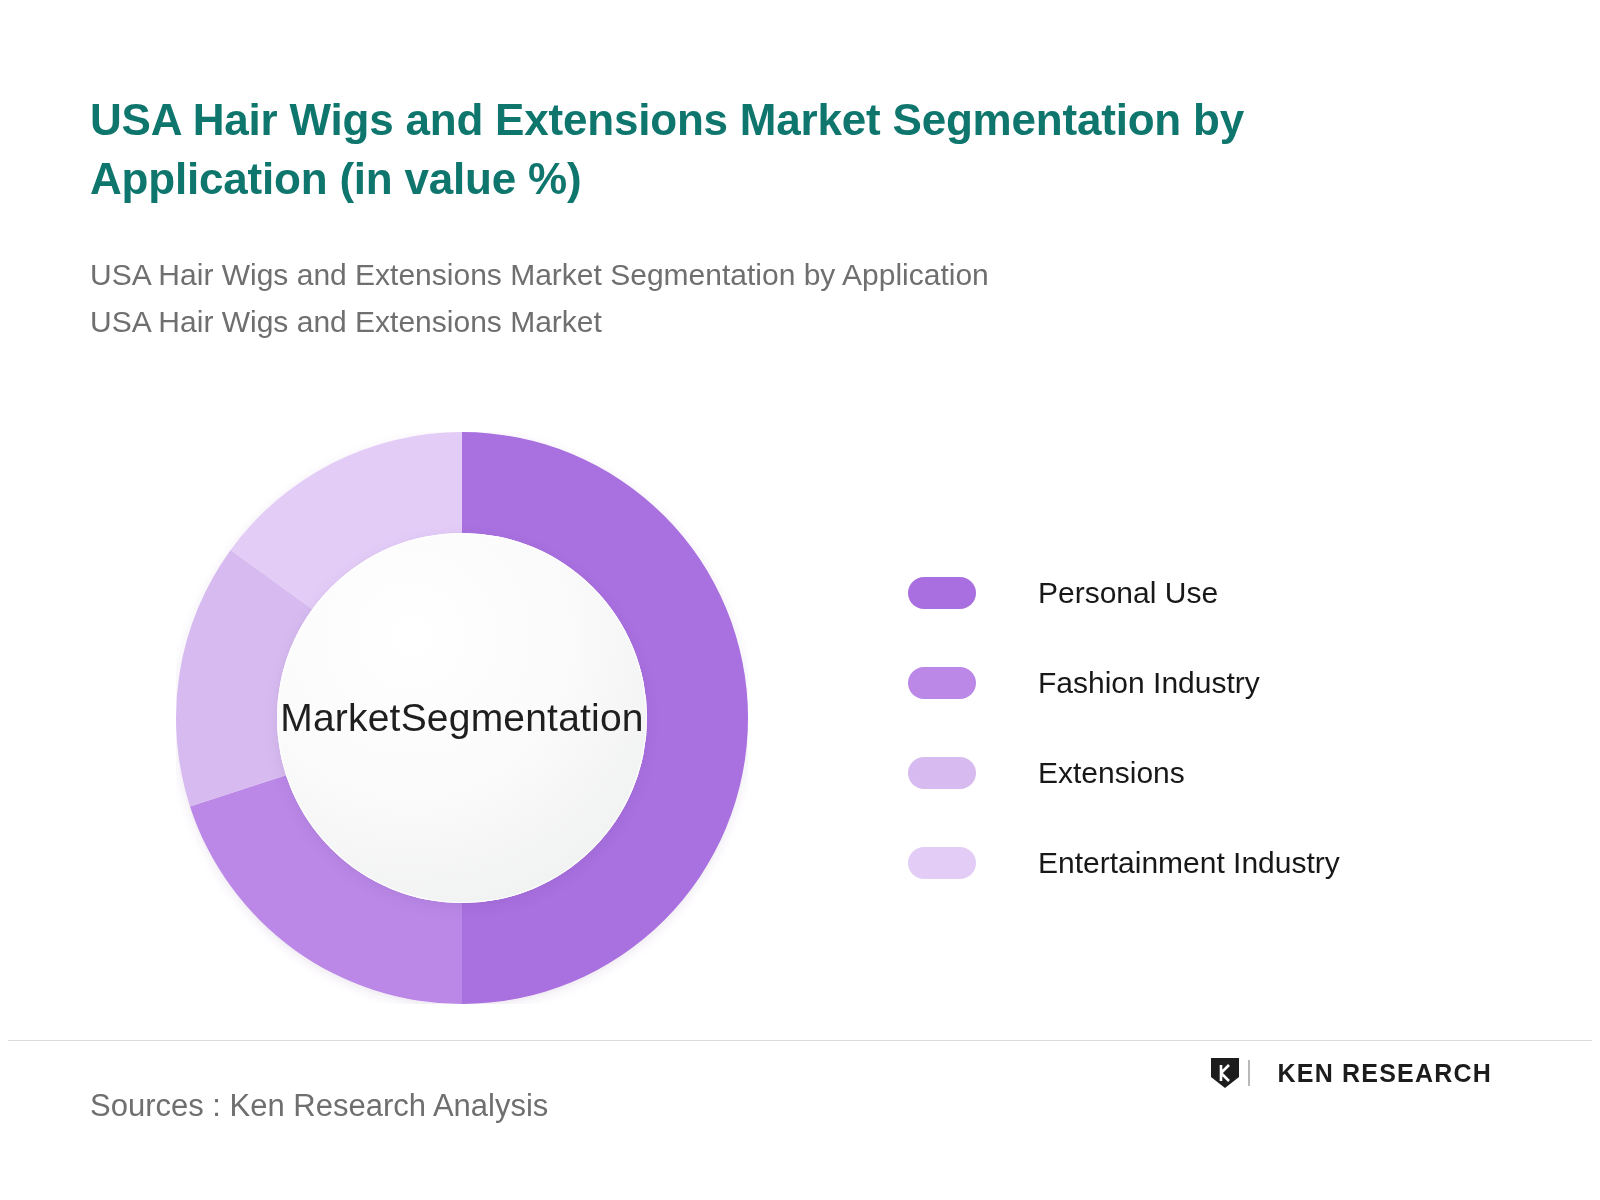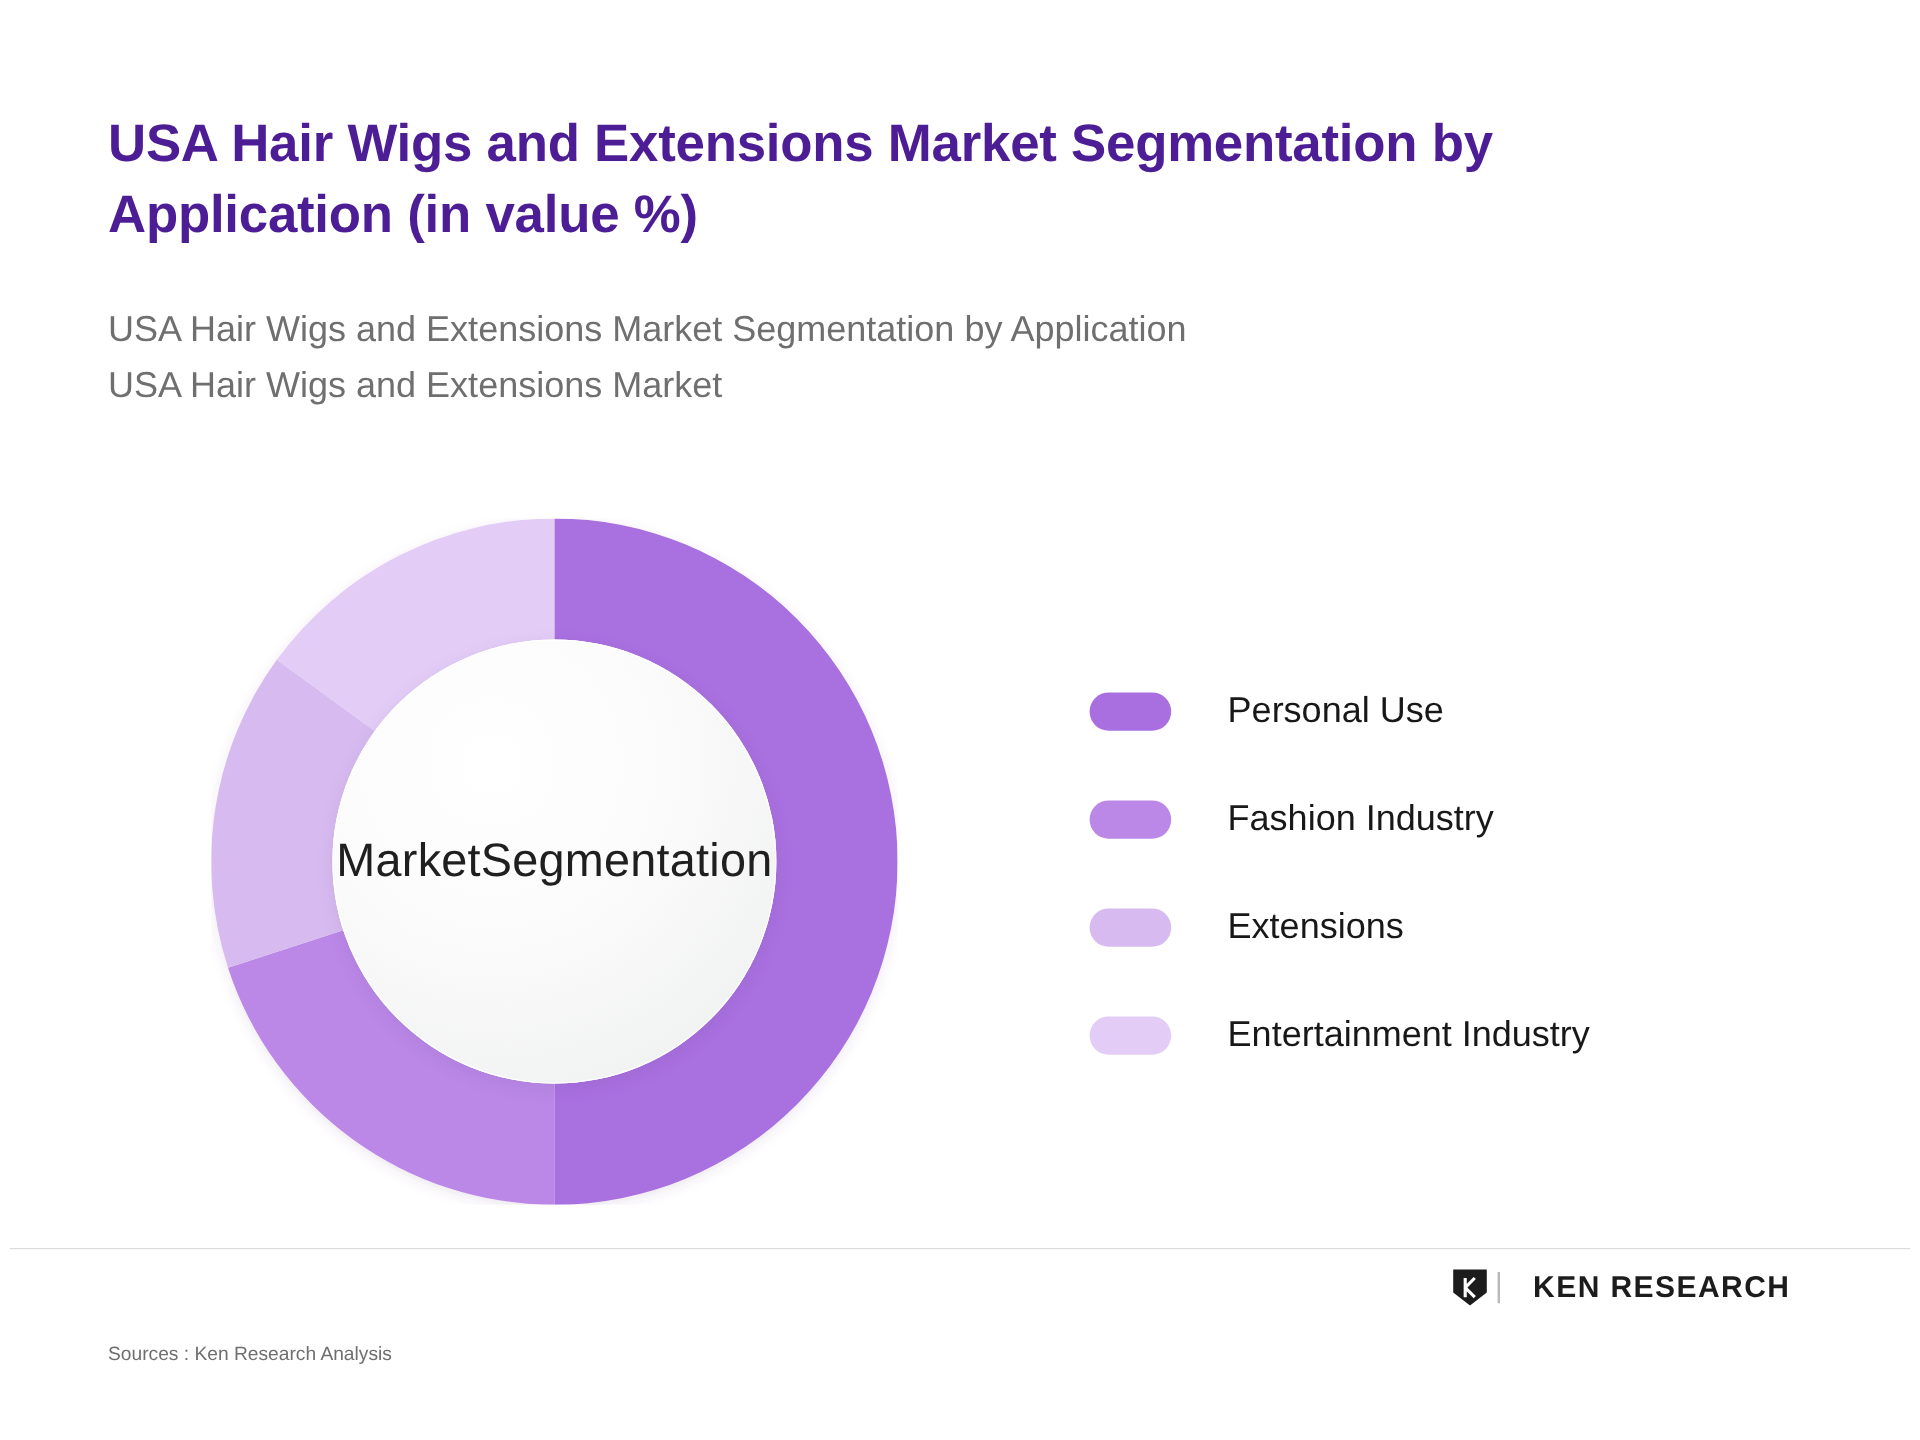--- a/index.html
+++ b/index.html
@@ -24,21 +24,21 @@
 
   
   .title {
     position: absolute;
     left: 90px;
     top: 62px;
     width: 1400px;
     font-size: 44px;
     font-weight: bold;
     line-height: 1.33;
-    color: #4c1d95;
+    color: #0f766e;
     letter-spacing: -0.2px;
   }
 
   .subtitle-block {
     position: absolute;
     left: 90px;
     top: 252px;
     width: 1300px;
     font-size: 30px;
     line-height: 1.55;
@@ -98,40 +98,40 @@
     align-items: center;
     height: 90px;
   }
   .legend-swatch {
     width: 68px;
     height: 32px;
     border-radius: 16px;
     flex: none;
   }
   .legend-label {
-    margin-left: 47px;
+    margin-left: 62px;
     font-size: 30px;
     color: #181818;
     white-space: nowrap;
   }
 
   
   .footer-rule {
     position: absolute;
     left: 8px;
     top: 1040px;
     width: 1584px;
     height: 1px;
     background: #dcdcdc;
   }
   .source-text {
     position: absolute;
     left: 90px;
-    top: 1120px;
-    font-size: 16px;
+    top: 1088px;
+    font-size: 31px;
     color: #6f6f6f;
   }
   .brand {
     position: absolute;
     right: 108px;
     top: 1056px;
     display: flex;
     align-items: center;
     height: 34px;
   }

